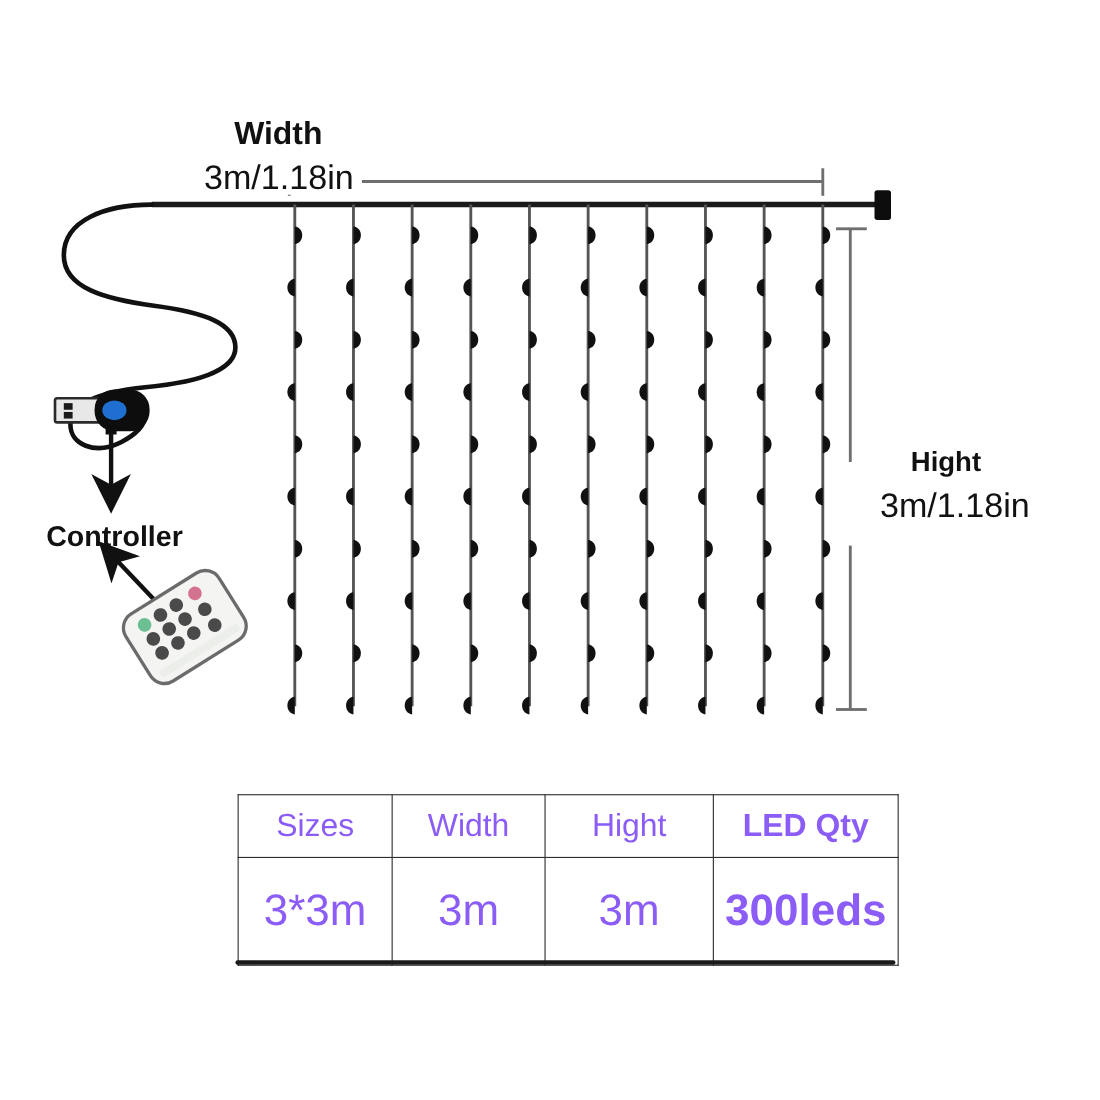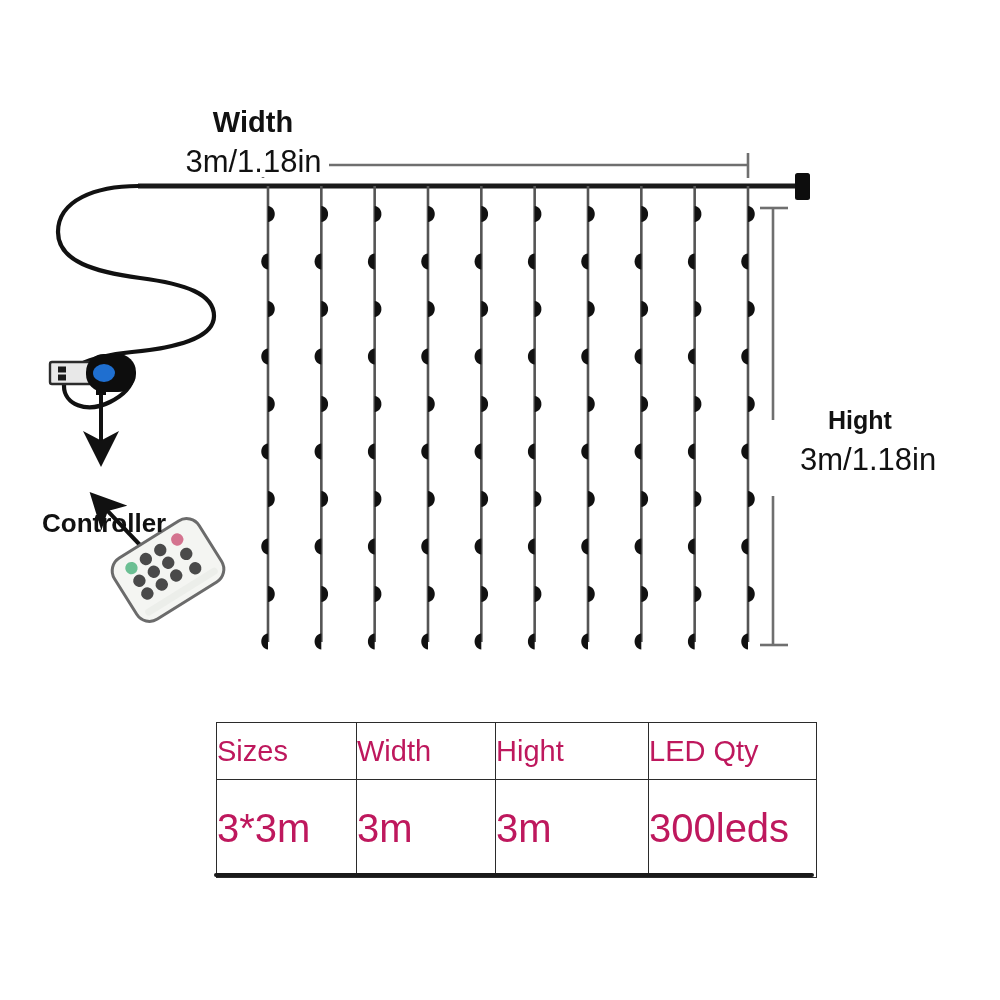--- a/index.html
+++ b/index.html
@@ -20,42 +20,42 @@
 
   #width-title{left:0;top:108px;width:1000px;text-align:center;font-size:29px;font-weight:bold;}
   #width-title span{margin-left:-494px;}
 
   #width-value{left:0;top:146px;width:1000px;text-align:center;font-size:31px;}
   #width-value span{display:inline-block;margin-left:-493px;background:#ffffff;padding:0 7px;}
 
   #height-title{left:828px;top:408px;font-size:25px;font-weight:bold;}
   #height-value{left:800px;top:444px;font-size:31px;}
 
-  #controller-label{left:42px;top:474px;font-size:26px;font-weight:bold;margin-top:36px;}
+  #controller-label{left:42px;top:474px;font-size:26px;font-weight:bold;}
 
   
   #size-table{
     position:absolute;left:216px;top:722px;width:596px;height:153px;
     border-collapse:collapse;
     table-layout:fixed;
   }
   #size-table td{
     border:1.7px solid #2b2b2b;
-    text-align:left;
+    text-align:center;
     vertical-align:middle;
     font-size:29px;
-    color:#be185d;
+    color:#8b5cf6;
     padding:0;
   }
   #size-table tr.head td{height:56px;font-size:29px;}
   #size-table tr.body td{height:97px;font-size:40px;}
   #size-table td.c0{width:139px;}
   #size-table td.c1{width:138px;}
   #size-table td.c2{width:152px;}
-  #size-table td.c3{width:167px;}
+  #size-table td.c3{width:167px;font-weight:bold;}
   #table-baseline{
     position:absolute;left:214px;top:873px;width:600px;height:4px;background:#1a1a1a;border-radius:2px;
   }
 </style>
 </head>
 <body>
 
 <div id="stage">
 
   <svg class="layer" viewBox="0 0 1000 1000">

